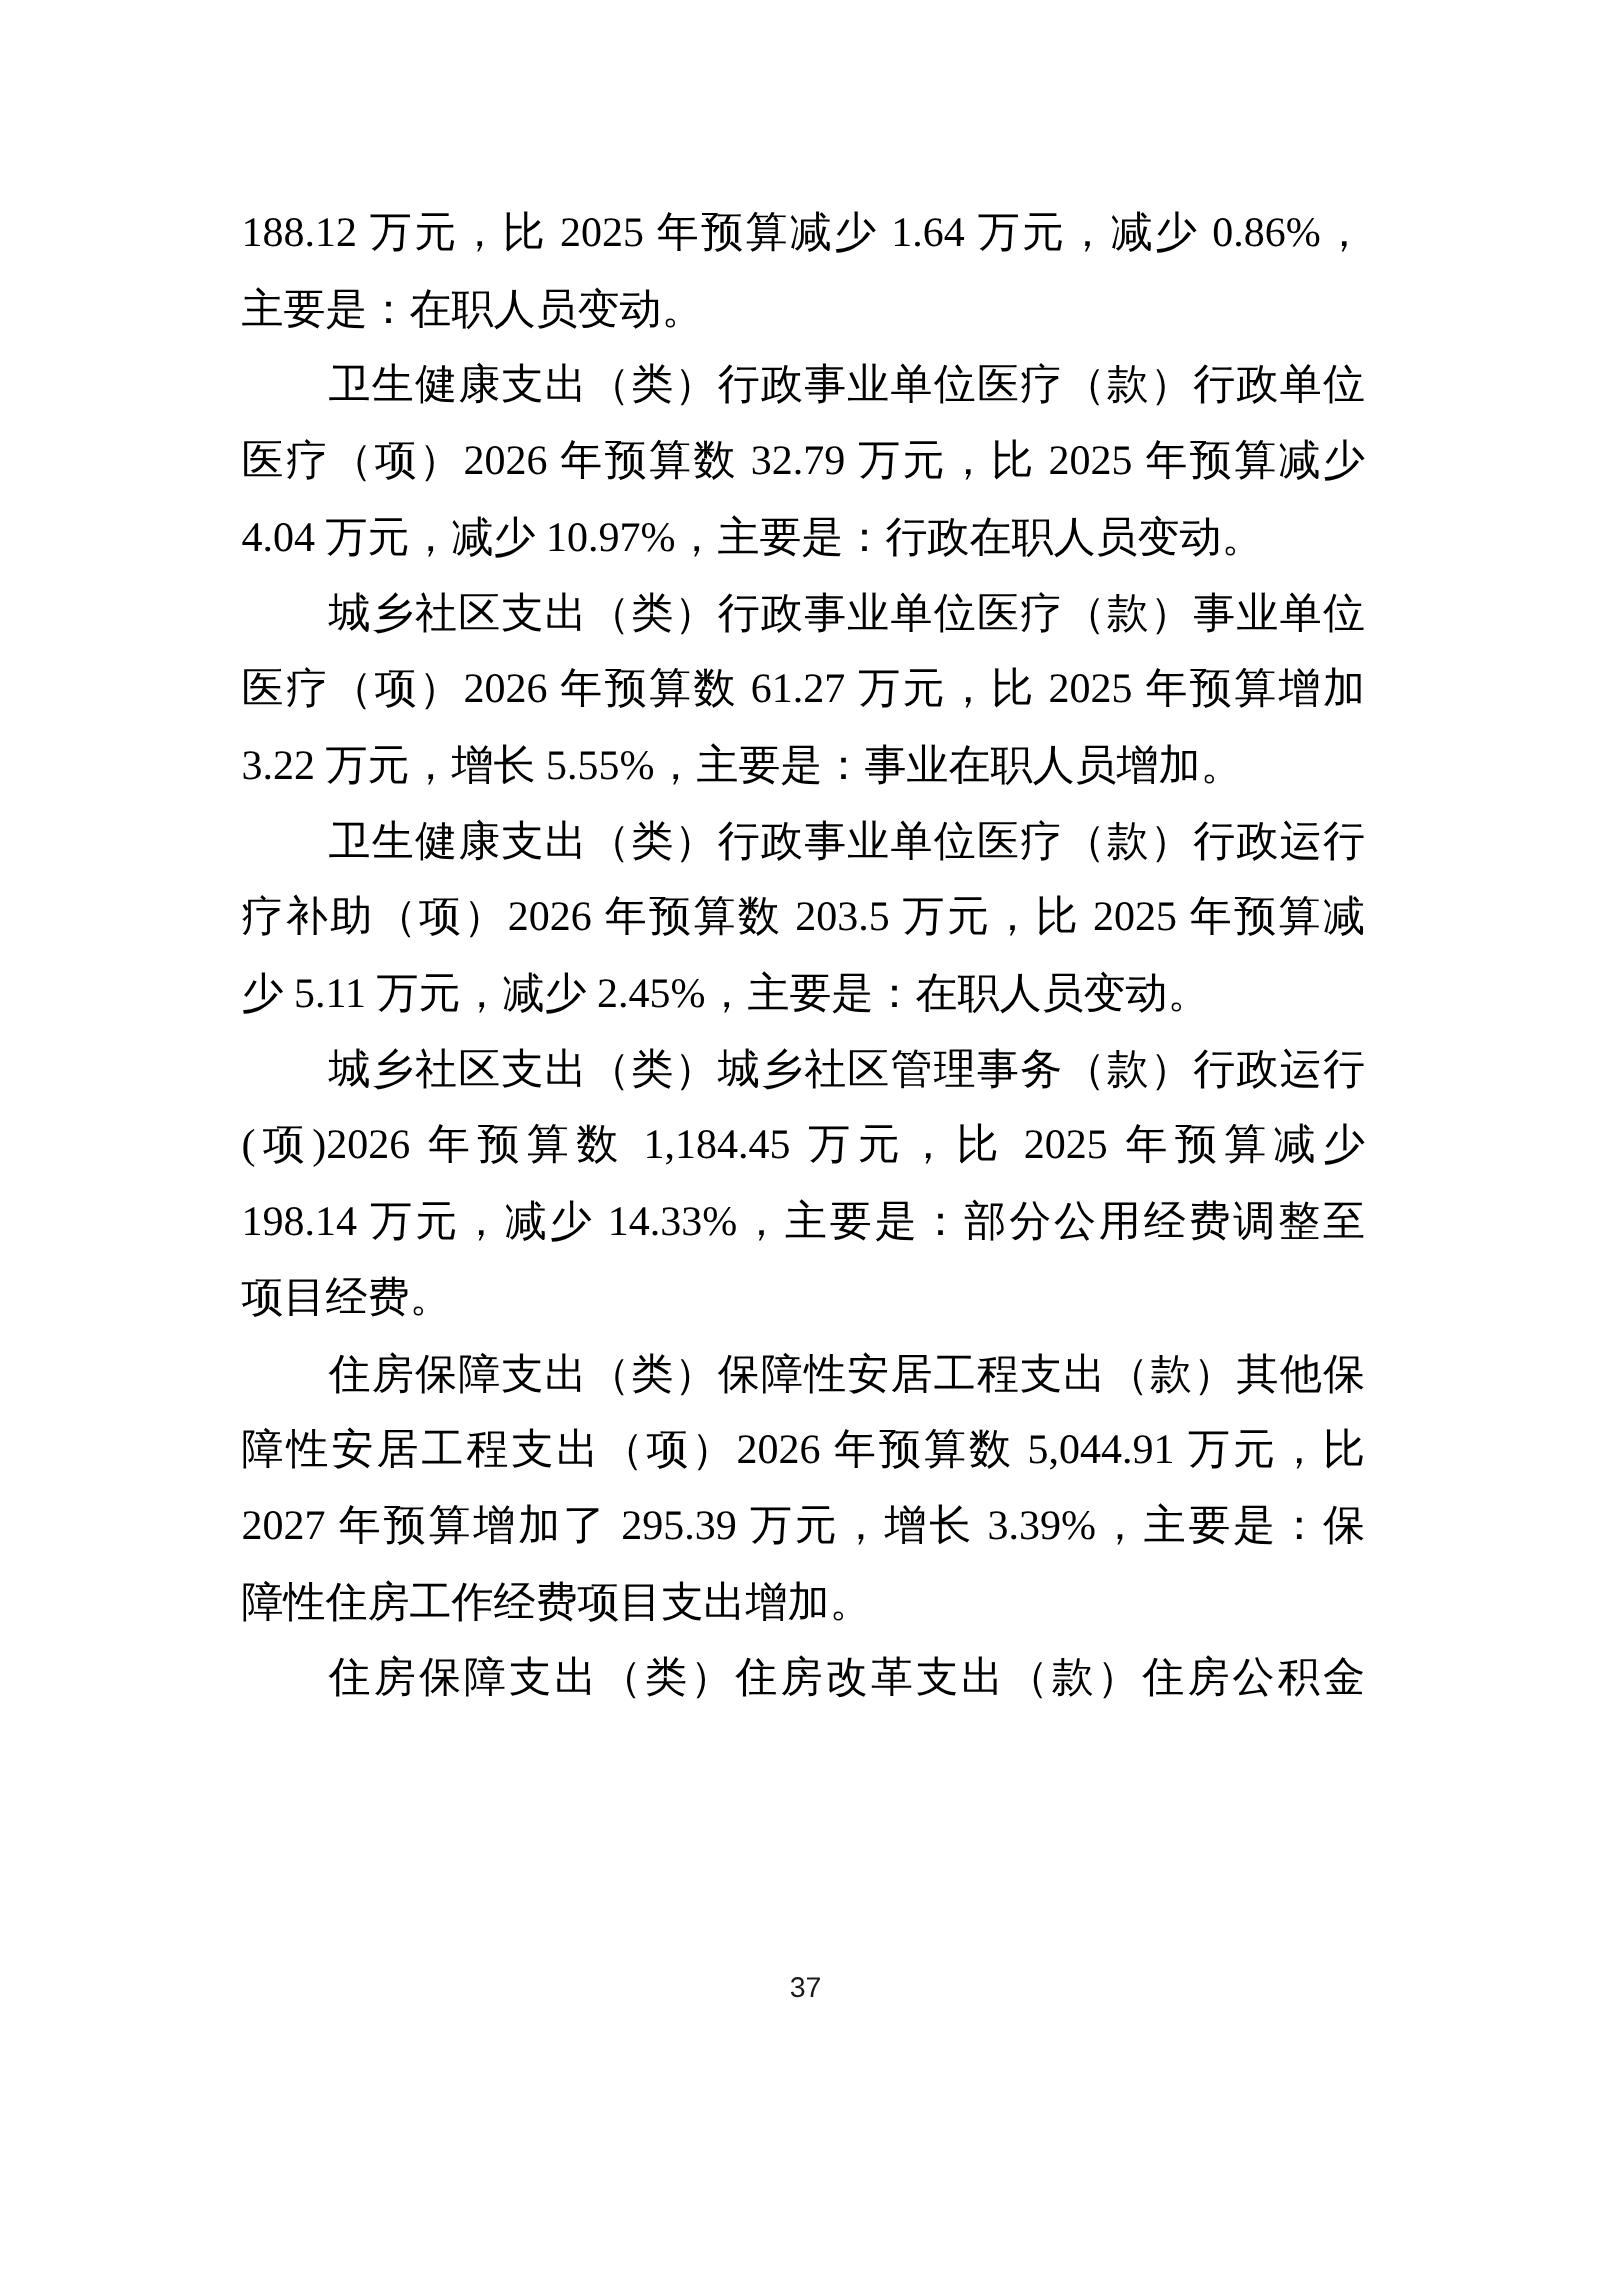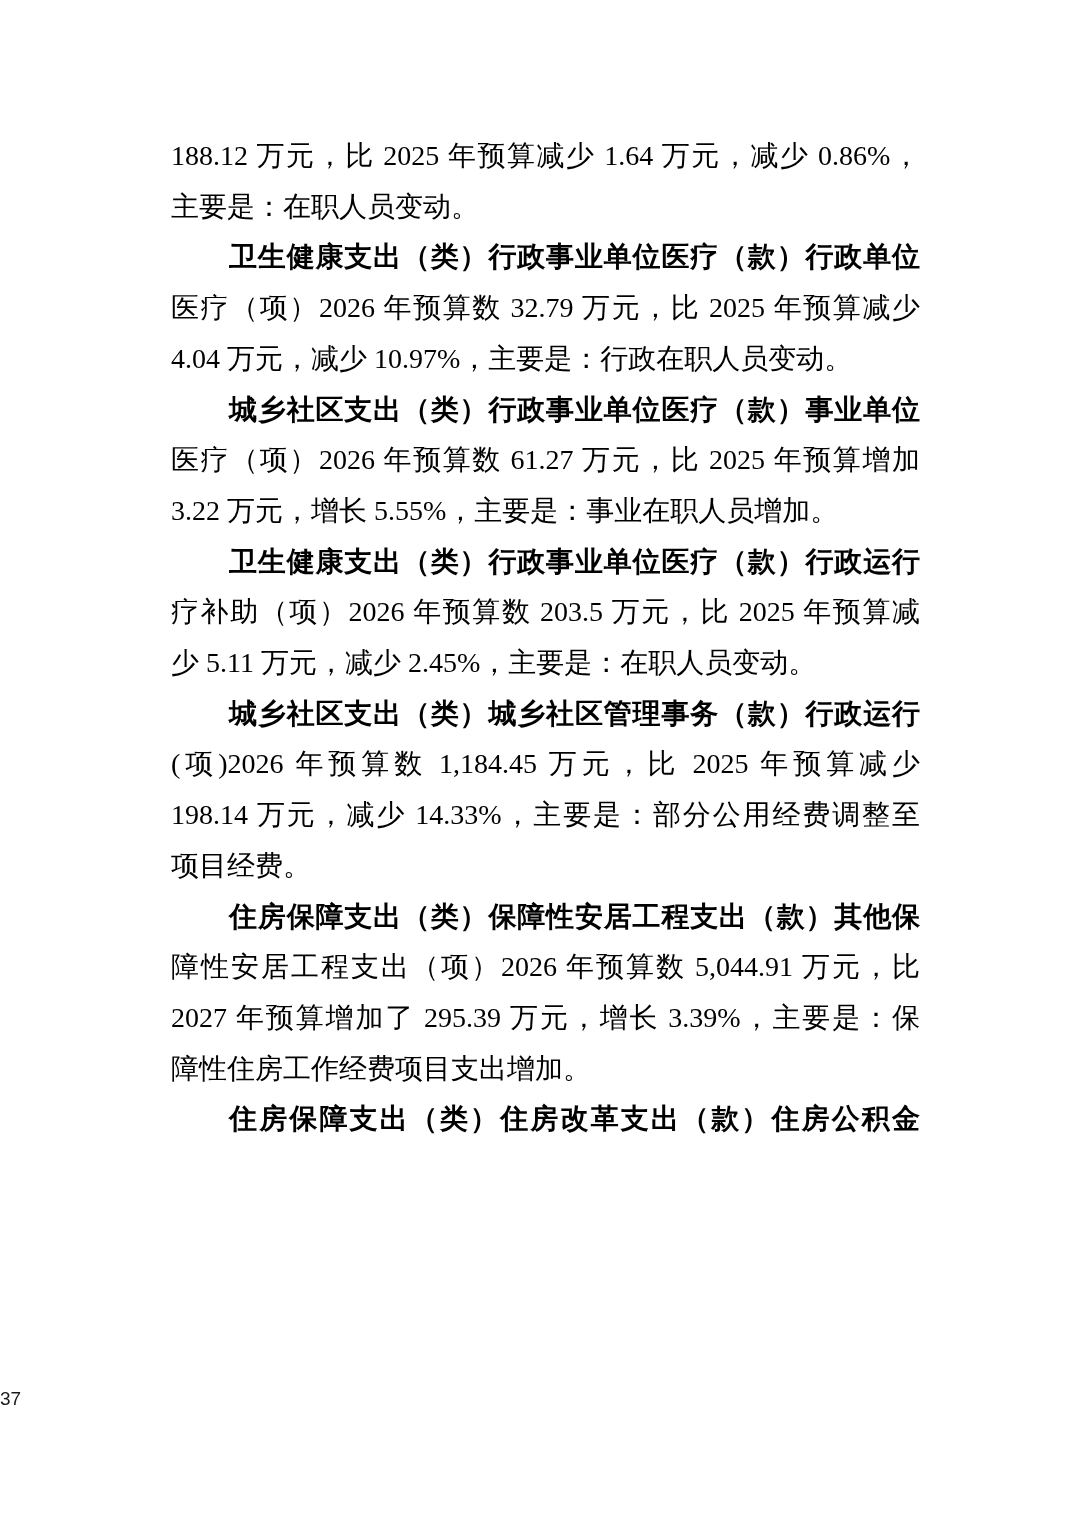--- a/index.html
+++ b/index.html
@@ -20,44 +20,42 @@
     background: #ffffff;
   }
   .text-block {
     position: absolute;
     left: 161px;
     top: 131px;
     width: 749px;
     color: #000000;
     font-size: 28px;
     line-height: 50.7px;
-    margin-left: 10px;
   }
   .paragraph {
     margin: 0;
   }
   .line {
     white-space: nowrap;
     text-align: justify;
     text-align-last: justify;
     text-justify: inter-character;
   }
   .line.last {
     text-align-last: left;
   }
   .line.indent {
     text-indent: 58px;
-    font-weight: bold;
   }
   .page-number {
     position: absolute;
-    top: 1388px;
+    top: 1315px;
     left: 0;
     width: 1074px;
-    text-align: left;
+    text-align: center;
     font-family: "Liberation Sans", "DejaVu Sans", sans-serif;
     font-size: 19px;
     color: #1a1a1a;
   }
 </style>
 </head>
 <body>
 
 <div class="page">
   <div class="text-block">

